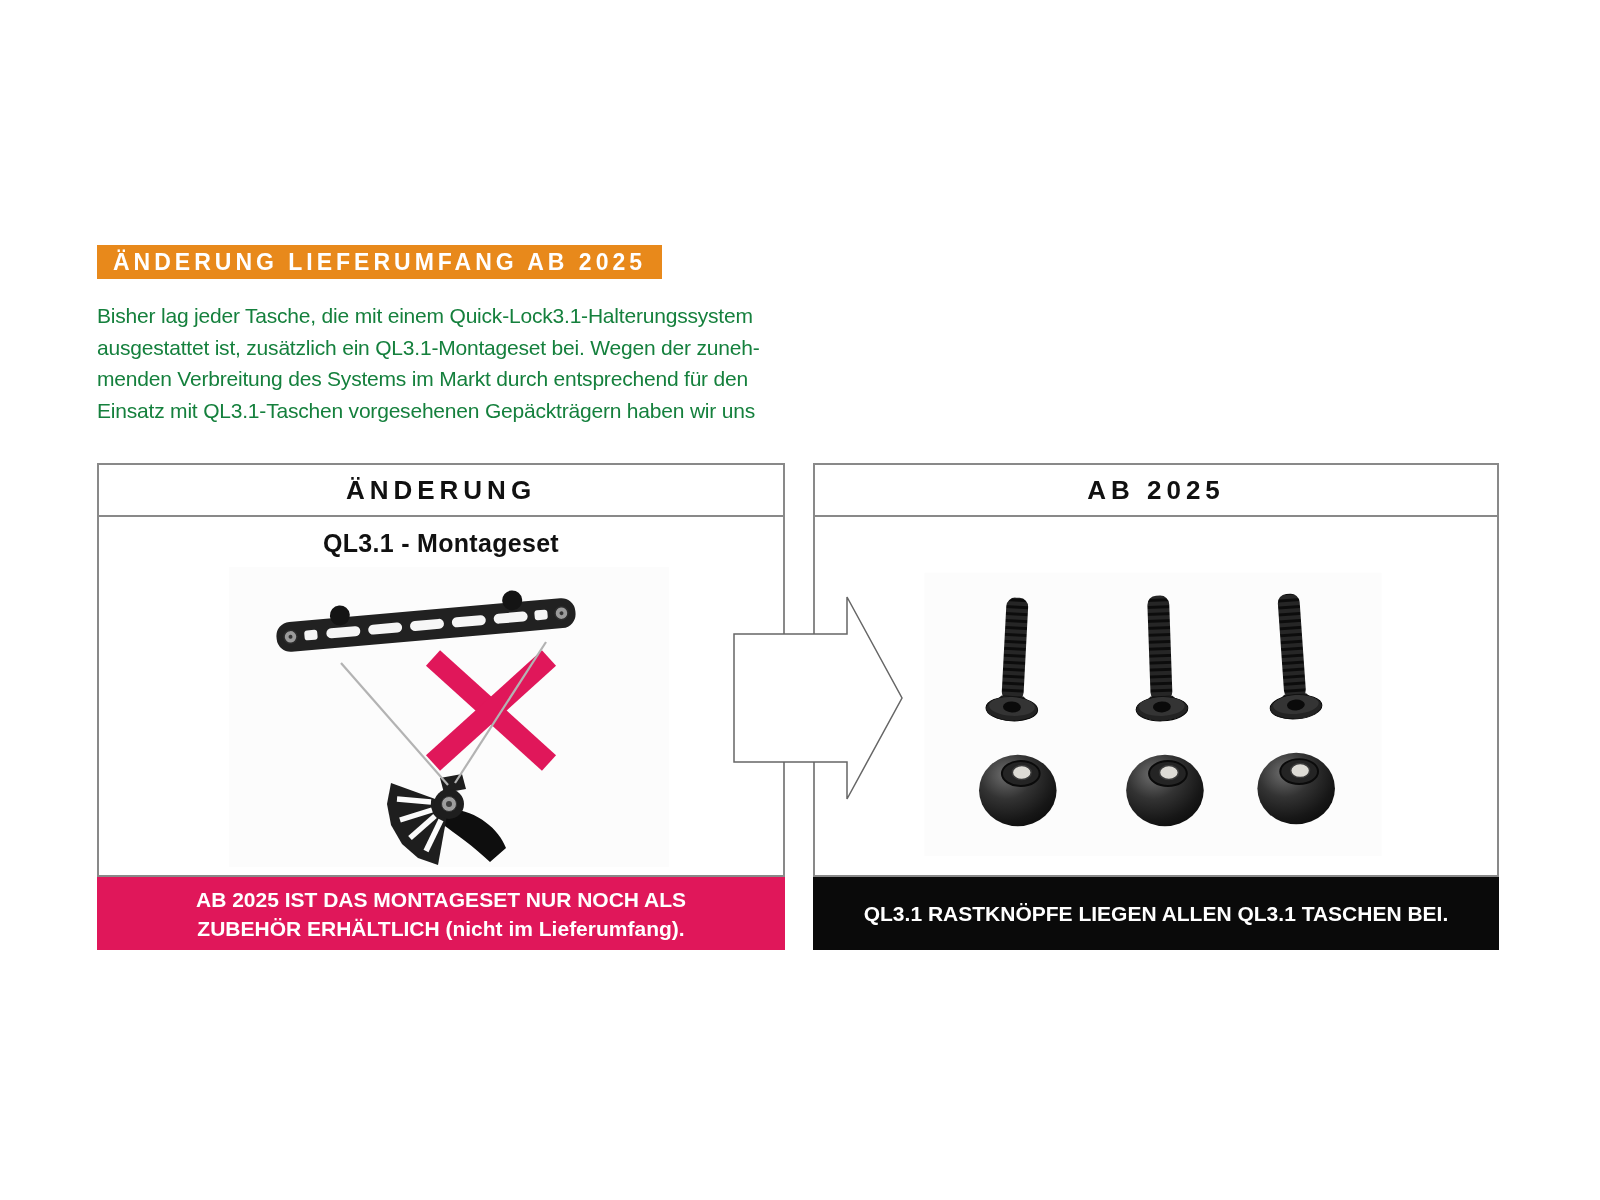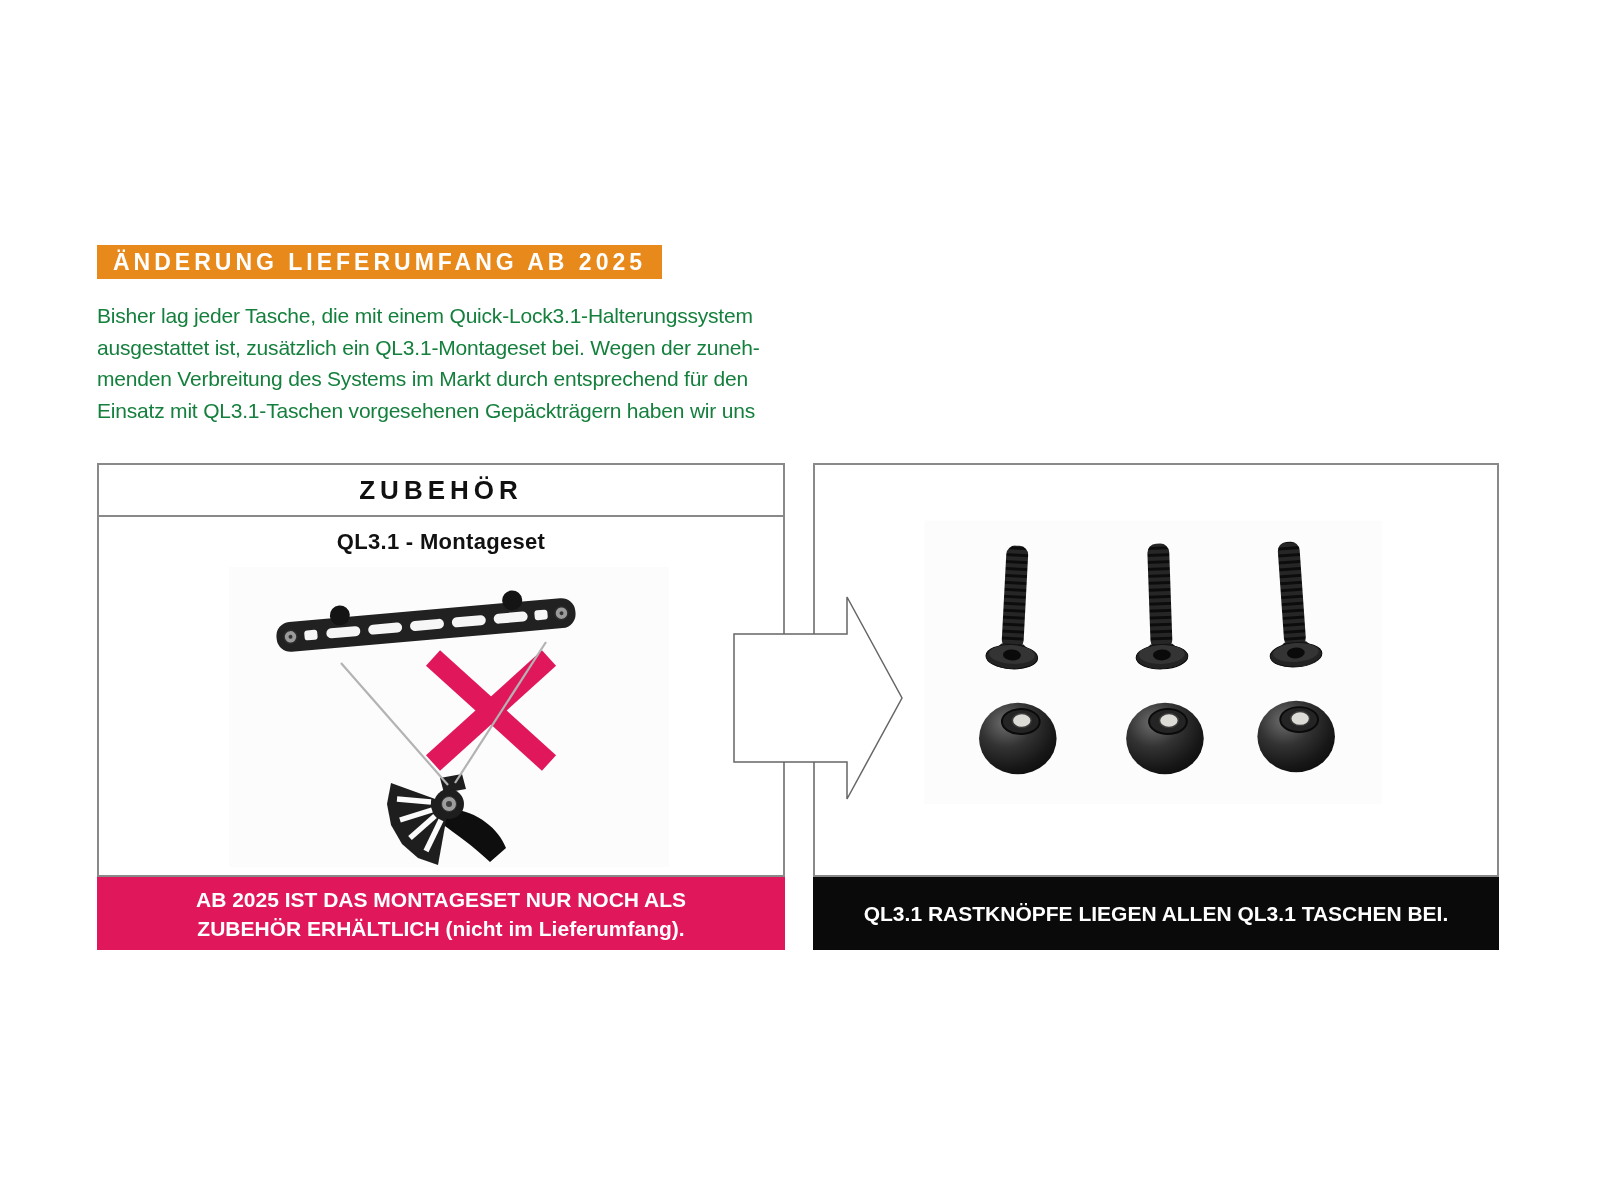--- a/index.html
+++ b/index.html
@@ -17,21 +17,21 @@
 
   .panel{position:absolute;top:463px;}
   .panel-left{left:97px;width:688px;}
   .panel-right{left:813px;width:686px;}
   .panel-box{box-sizing:border-box;height:414px;border:2px solid #898989;background:#ffffff;}
   .panel-header{box-sizing:border-box;height:52px;border-bottom:2px solid #898989;
                 display:flex;align-items:center;justify-content:center;
                 font-size:26px;font-weight:bold;letter-spacing:5px;color:#111;white-space:pre;}
   .panel-content{position:relative;height:358px;overflow:hidden;}
   .panel-subtitle{position:absolute;top:12px;left:0;width:100%;text-align:center;
-                  font-size:22px;font-weight:bold;letter-spacing:0.3px;color:#111;z-index:2;}
+                  font-size:25px;font-weight:bold;letter-spacing:0.3px;color:#111;z-index:2;}
   .photo-svg{position:absolute;left:0;top:0;width:100%;height:100%;z-index:1;}
 
   .banner{height:73px;display:flex;align-items:center;justify-content:center;
           color:#ffffff;font-weight:bold;font-size:21px;line-height:29px;
           text-align:center;white-space:pre;}
   .banner-pink{background:#E0175A;}
   .banner-black{background:#0A0A0A;}
 
   .arrow-wrap{position:absolute;left:730px;top:593px;width:176px;height:212px;z-index:6;}
 </style>
@@ -42,21 +42,21 @@
 
   <div class="badge">ÄNDERUNG LIEFERUMFANG AB 2025</div>
 
   <div class="intro-col intro-left">Bisher lag jeder Tasche, die mit einem Quick-Lock3.1-Halterungssystem
 ausgestattet ist, zusätzlich ein QL3.1-Montageset bei. Wegen der zuneh-
 menden Verbreitung des Systems im Markt durch entsprechend für den
 Einsatz mit QL3.1-Taschen vorgesehenen Gepäckträgern haben wir uns</div>
 
   <div class="panel panel-left">
     <div class="panel-box">
-      <div class="panel-header">ZUBEHÖR</div>
+      <div class="panel-header">ÄNDERUNG</div>
       <div class="panel-content">
         <div class="panel-subtitle">QL3.1 - Montageset</div>
         <svg class="photo-svg" viewBox="0 0 684 358">
           <rect x="130" y="50" width="440" height="300" fill="#fcfcfc"></rect>
 
           <g transform="translate(327,108) rotate(-5)">
             <rect x="-150" y="-15" width="300" height="30" rx="14" fill="#212121"></rect>
             <circle cx="-85" cy="-17" r="10" fill="#141414"></circle>
             <circle cx="88" cy="-17" r="10" fill="#141414"></circle>
             <rect x="-122" y="-5" width="13" height="10" rx="3" fill="#f6f6f6"></rect>
@@ -96,20 +96,21 @@
           </g>
         </svg>
       </div>
     </div>
     <div class="banner banner-pink">AB 2025 IST DAS MONTAGESET NUR NOCH ALS
 ZUBEHÖR ERHÄLTLICH (nicht im Lieferumfang).</div>
   </div>
 
   <div class="panel panel-right">
     <div class="panel-box">
+      <div class="panel-header">AB 2025</div>
       <div class="panel-content">
         <svg class="photo-svg" viewBox="0 0 686 358">
           <defs>
             <pattern id="thr" patternUnits="userSpaceOnUse" width="22" height="7">
               <rect width="22" height="7" fill="#262626"></rect>
               <rect y="4" width="22" height="3" fill="#0c0c0c"></rect>
             </pattern>
             <radialGradient id="ball" cx="0.35" cy="0.28" r="0.85">
               <stop offset="0" stop-color="#6e6e6e"></stop>
               <stop offset="0.4" stop-color="#333333"></stop>

